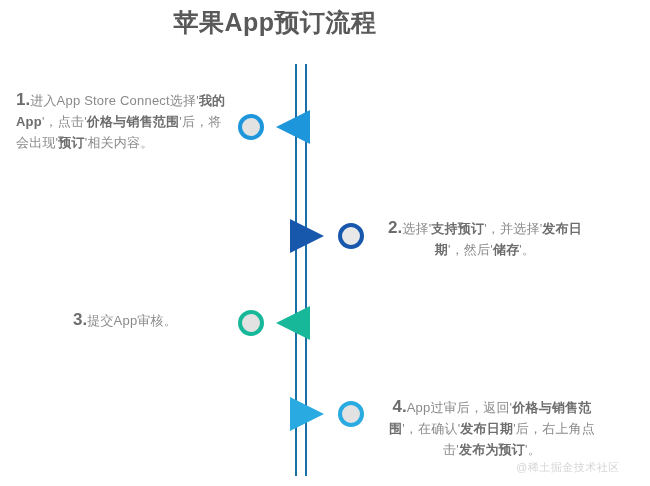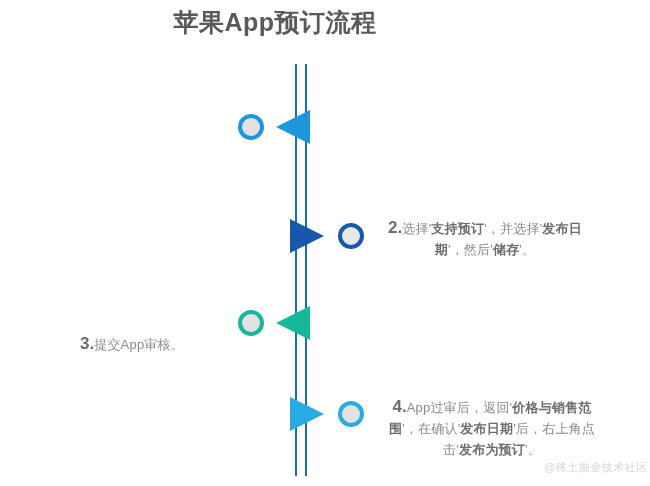--- a/index.html
+++ b/index.html
@@ -91,47 +91,49 @@
   .step-text b { color: #6d6d6d; font-weight: bold; }
   .step-text .num {
     font-size: 17px;
     font-weight: bold;
     color: #6d6d6d;
     letter-spacing: 0;
   }
 
   #text-1 { left: 16px;  top: 89px;  width: 216px; text-align: left; }
   #text-2 { left: 378px; top: 217px; width: 214px; text-align: center; }
-  #text-3 { left: 80px;  top: 309px; width: 146px; text-align: left; margin-top: 24px; }
+  #text-3 { left: 73px;  top: 309px; width: 146px; text-align: left; }
   #text-4 { left: 378px; top: 396px; width: 228px; text-align: center; }
 
   
   #watermark {
     position: absolute;
     left: 516px; top: 460px;
     font-size: 11px;
     color: #d6d6d6;
     letter-spacing: 0.5px;
     white-space: nowrap;
-    margin-left: 28px;
   }
 </style>
 </head>
 <body>
 
 <div id="stage">
 
   <div id="title">苹果App预订流程</div>
 
   <div class="rail" id="rail-left" style="background: rgb(27, 111, 168);"></div>
   <div class="rail" id="rail-right" style="background: rgb(27, 111, 168);"></div>
 
   <div class="marker">
     <div class="ring" id="ring-1" style="border-color: rgb(30, 150, 220); background: rgb(226, 226, 226);"></div>
     <div class="tri tri-left" id="tri-1" style="border-right-color: rgb(30, 150, 220);"></div>
+  </div>
+  <div class="step-text" id="text-1">
+    <span class="num">1.</span><span><span>进入App Store Connect选择'</span><b>我的App</b><span>'，点击'</span><b>价格与销售范围</b><span>'后，将会出现'</span><b>预订</b><span>'相关内容。</span></span>
   </div>
 
   <div class="marker">
     <div class="ring" id="ring-2" style="border-color: rgb(23, 88, 172); background: rgb(232, 232, 232);"></div>
     <div class="tri tri-right" id="tri-2" style="border-left-color: rgb(23, 88, 172);"></div>
   </div>
   <div class="step-text" id="text-2">
     <span class="num">2.</span><span><span>选择'</span><b>支持预订</b><span>'，并选择'</span><b>发布日期</b><span>'，然后'</span><b>储存</b><span>'。</span></span>
   </div>
 

